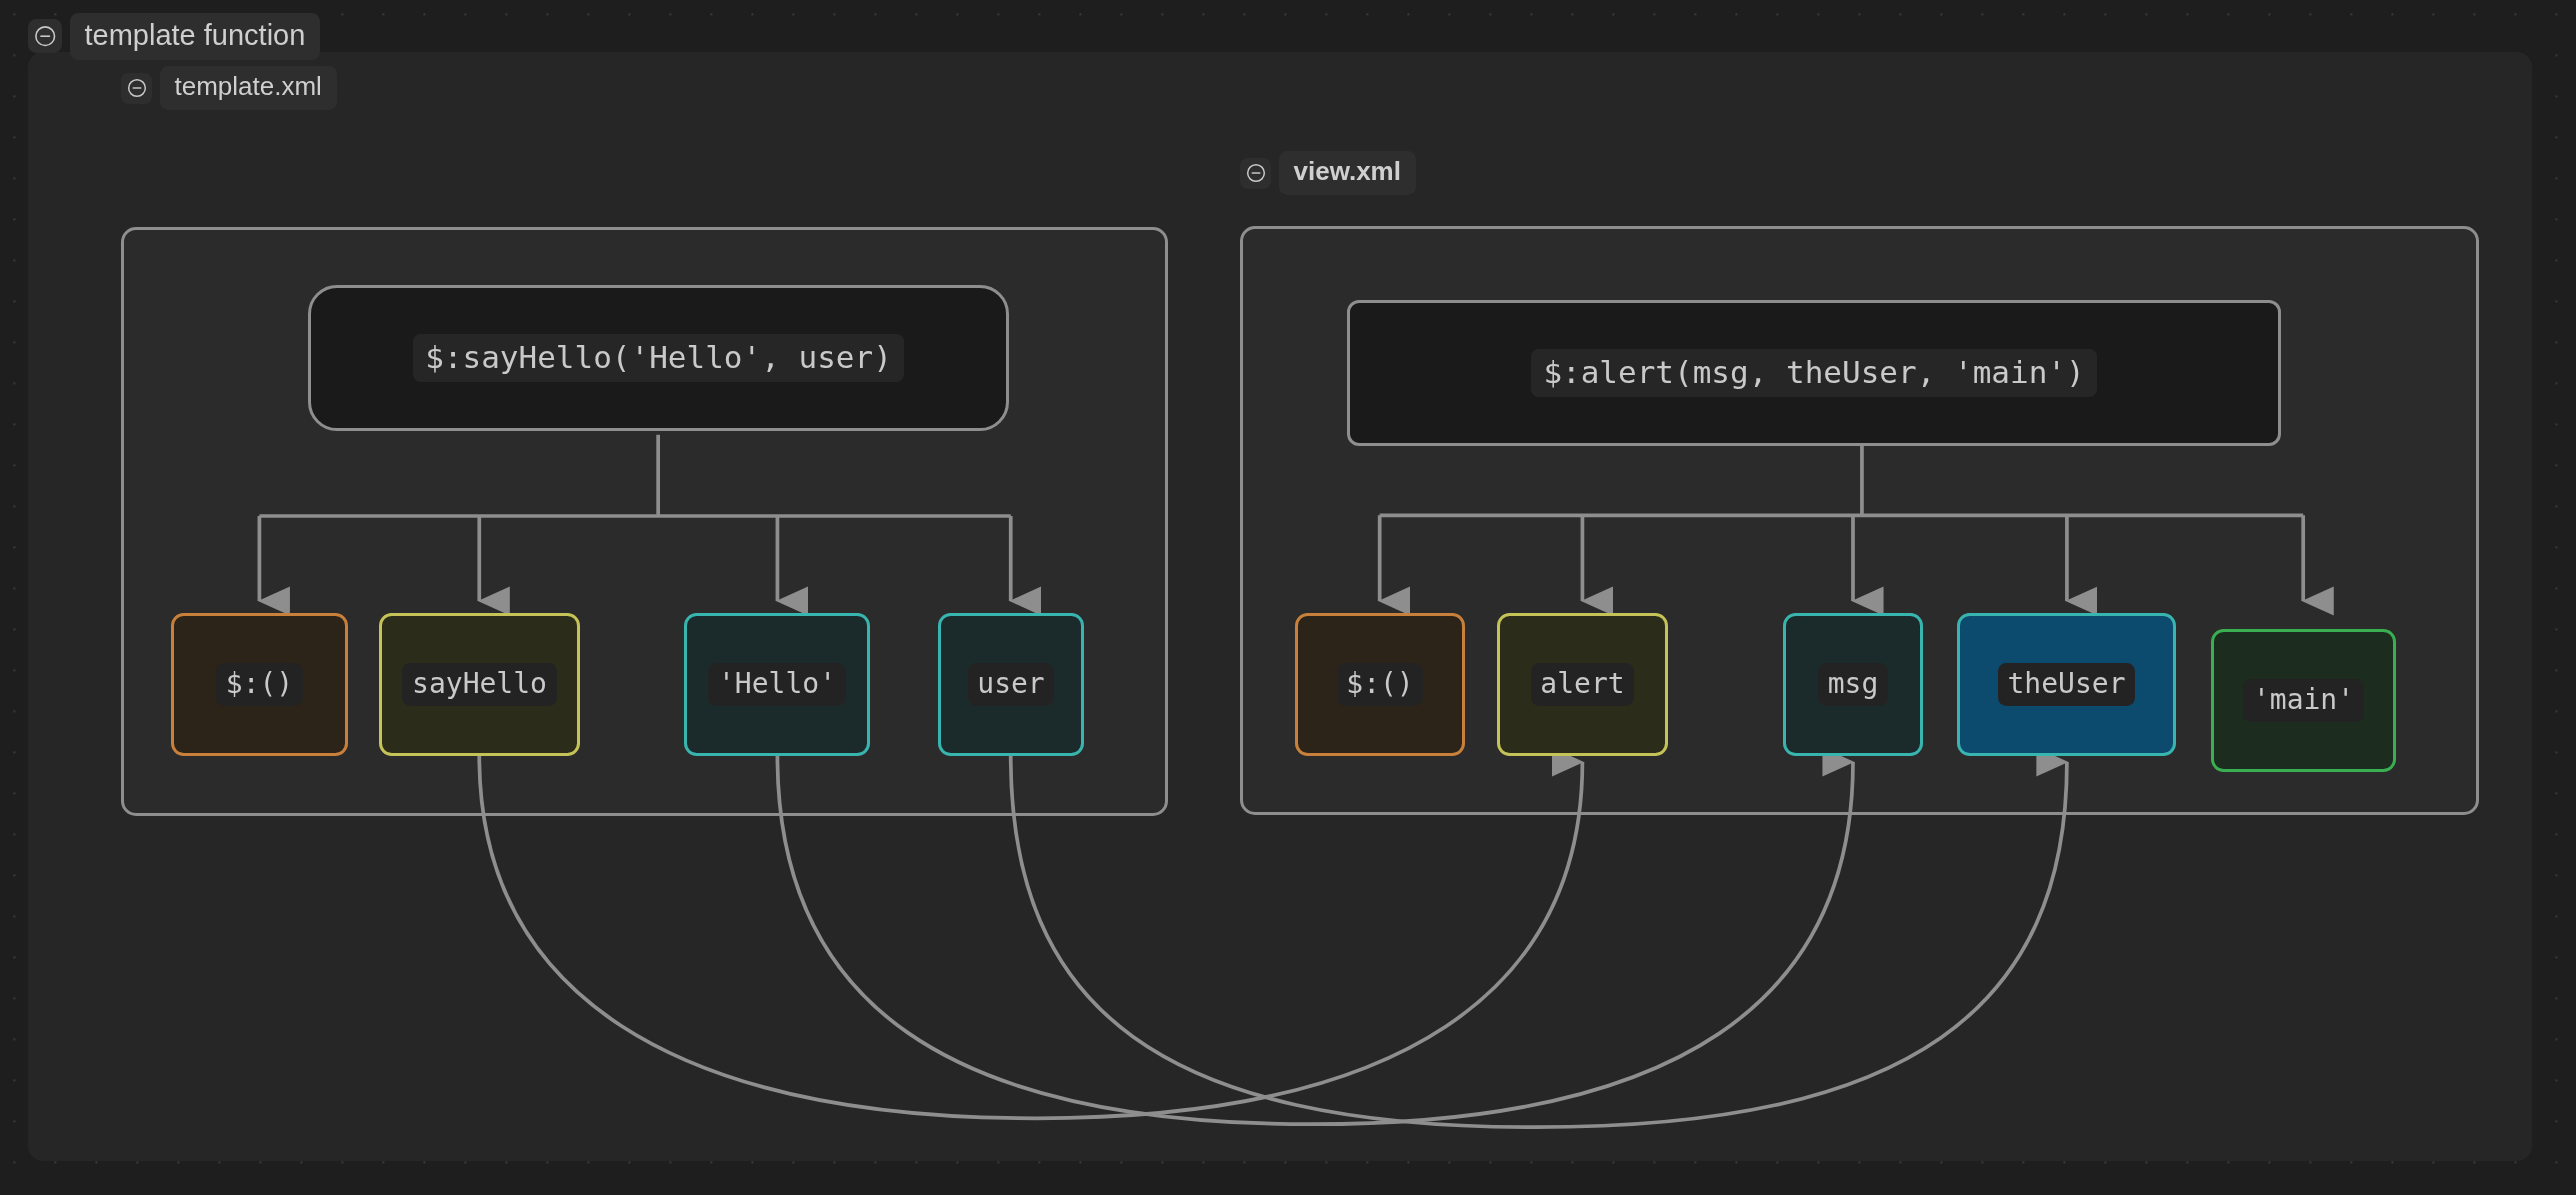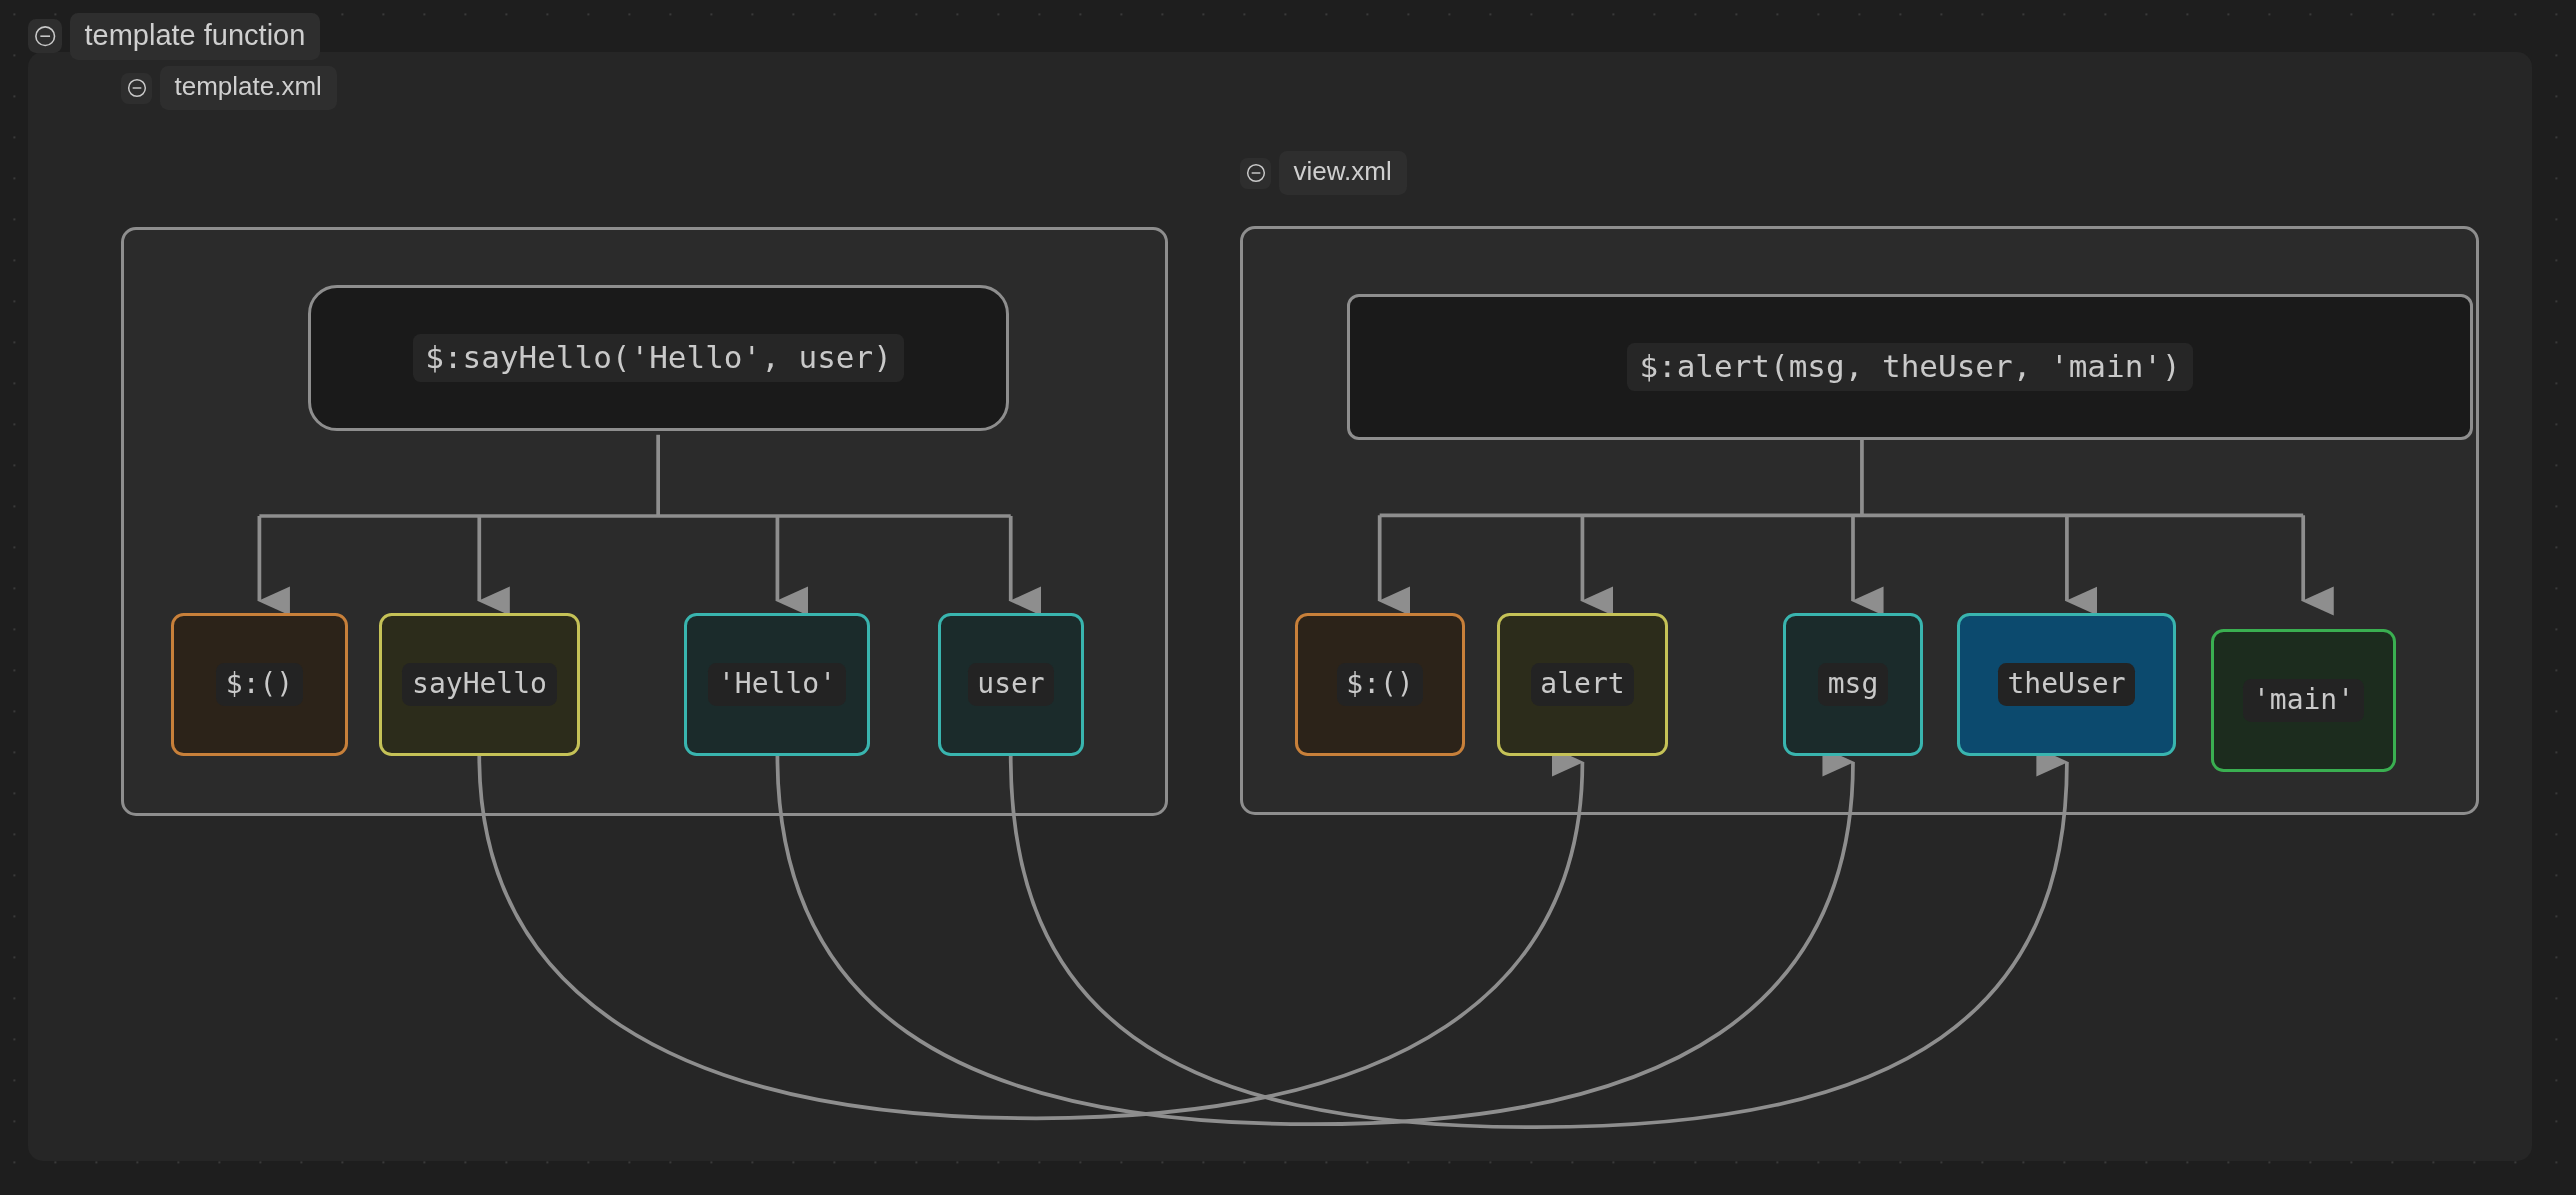--- a/index.html
+++ b/index.html
@@ -181,33 +181,33 @@
   </div>
 
   <div class="node" style="left:684px; top:613px; width:186px; height:143px; border-color:#39b5af; background:#1b2b2b;">
     <span class="node-label">'Hello'</span>
   </div>
 
   <div class="node" style="left:938px; top:613px; width:146px; height:143px; border-color:#39b5af; background:#1b2b2b;">
     <span class="node-label">user</span>
   </div>
 
-  <div class="chip-row" style="left:1240px; top:151px;">
+  <div class="chip-row" style="left:1240px; top:151px;font-weight:bold;">
     <div class="collapse-btn file">
       <svg width="20" height="20" viewBox="0 0 30 30" aria-hidden="true">
         <circle cx="15" cy="15" r="12.5" fill="none" stroke="#c9c9c9" stroke-width="2.2"></circle>
         <line x1="8.5" y1="15" x2="21.5" y2="15" stroke="#c9c9c9" stroke-width="2.2"></line>
       </svg>
     </div>
     <div class="title-chip file">view.xml</div>
   </div>
 
   <div class="group-box" style="left:1240px; top:226px; width:1239px; height:589px;"></div>
 
-  <div class="code-box" style="left:1347px; top:294px; width:1126px; height:146px;">
+  <div class="code-box" style="left:1347px; top:300px; width:934px; height:146px;">
     <span class="code-text">$:alert(msg, theUser, 'main')</span>
   </div>
 
   <div class="node" style="left:1295px; top:613px; width:170px; height:143px; border-color:#c8803a; background:#2c2319;">
     <span class="node-label">$:()</span>
   </div>
 
   <div class="node" style="left:1497px; top:613px; width:171px; height:143px; border-color:#c5c257; background:#2c2c1b;">
     <span class="node-label">alert</span>
   </div>

